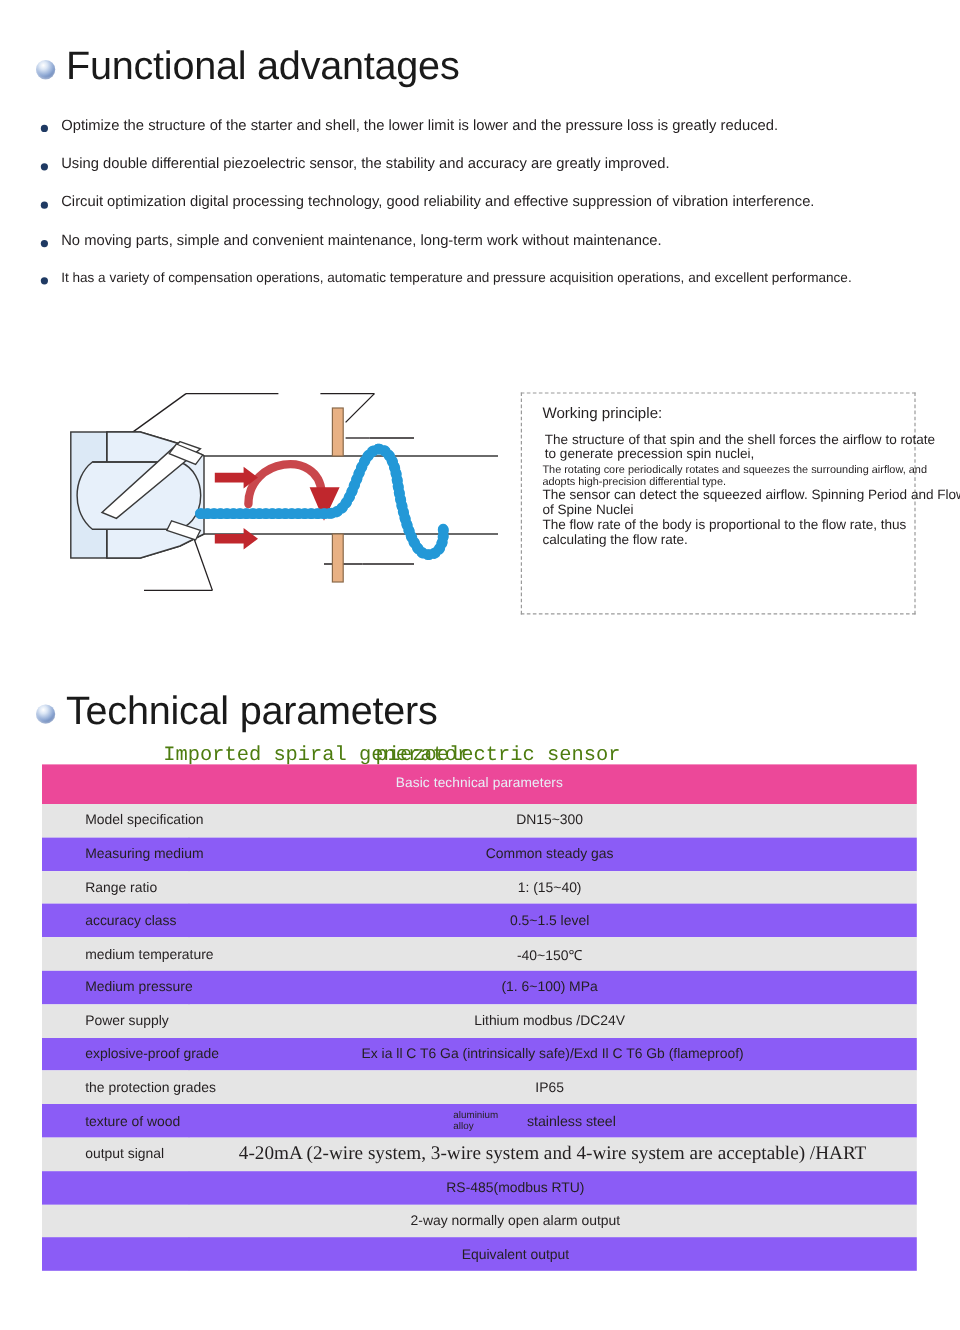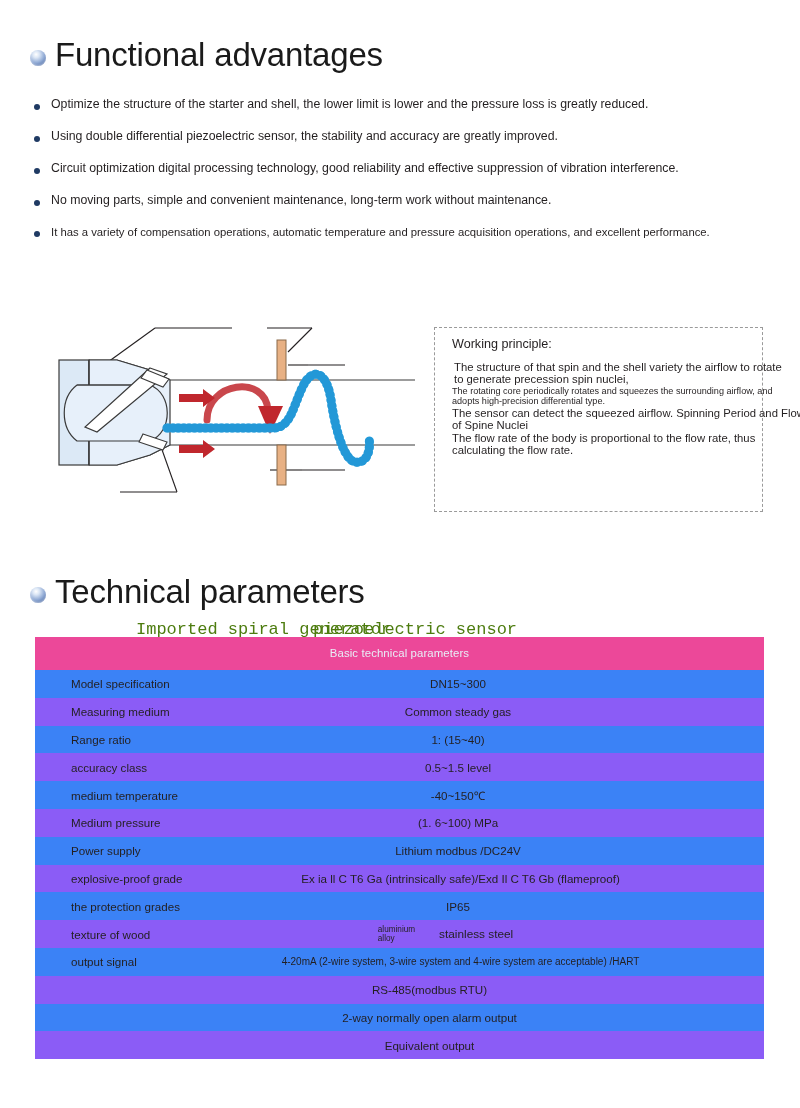--- a/index.html
+++ b/index.html
@@ -154,38 +154,38 @@
     width: 1px;
     background: #cfcfcf;
   }
   .tbl-row {
     position: relative;
     height: 27.8px;
     display: flex;
     align-items: center;
   }
   .tbl-row.alt { background: #8b5cf6; }
-  .tbl-row.plain { background: #3b82f6; }
+  .tbl-row.plain { background: #e5e5e5; }
   .row-label {
     width: 122px;
     box-sizing: border-box;
     padding-left: 36px;
     font-size: 11.6px;
     color: #231f20;
     white-space: nowrap;
   }
   .row-value {
     flex: 1;
     text-align: center;
     font-size: 11.6px;
     color: #231f20;
     white-space: nowrap;
     padding-right: 5px;
   }
-  .row-value.sm { font-size: 10px; }
+  .row-value.sm { font-size: 16px; font-family: Liberation Serif, serif; }
   .row-value.wide { padding-right: 0px; }
   .row-value.shift { padding-right: 62px; }
 
   .wood-value {
     flex: 1;
     display: flex;
     align-items: center;
     justify-content: center;
     gap: 24px;
     padding-right: 30px;
@@ -283,21 +283,21 @@
     <rect x="222" y="135" width="9" height="40" fill="#e8b184" stroke="#8a6a4a" stroke-width="1"></rect>
   </svg>
 
   <span class="diagram-label" id="label-spiral">Imported spiral generator</span>
   <span class="diagram-label" id="label-piezo">piezoelectric sensor</span>
   <span class="diagram-label" id="label-whirl">whirlpool</span>
 </div>
 
 <div id="principle-box"></div>
 <div id="principle-title">Working principle:</div>
-<div class="principle-line" id="pl-0">The structure of that spin and the shell variety the airflow to rotate</div>
+<div class="principle-line" id="pl-0">The structure of that spin and the shell forces the airflow to rotate</div>
 <div class="principle-line" id="pl-1">to generate precession spin nuclei,</div>
 <div class="principle-line tiny" id="pl-2">The rotating core periodically rotates and squeezes the surrounding airflow, and</div>
 <div class="principle-line tiny" id="pl-3">adopts high-precision differential type.</div>
 <div class="principle-line" id="pl-4">The sensor can detect the squeezed airflow. Spinning Period and Flow</div>
 <div class="principle-line" id="pl-5">of Spine Nuclei</div>
 <div class="principle-line" id="pl-6">The flow rate of the body is proportional to the flow rate, thus</div>
 <div class="principle-line" id="pl-7">calculating the flow rate.</div>
 
 <div class="section-heading" id="heading-technical">
   <span class="heading-bullet"></span>

